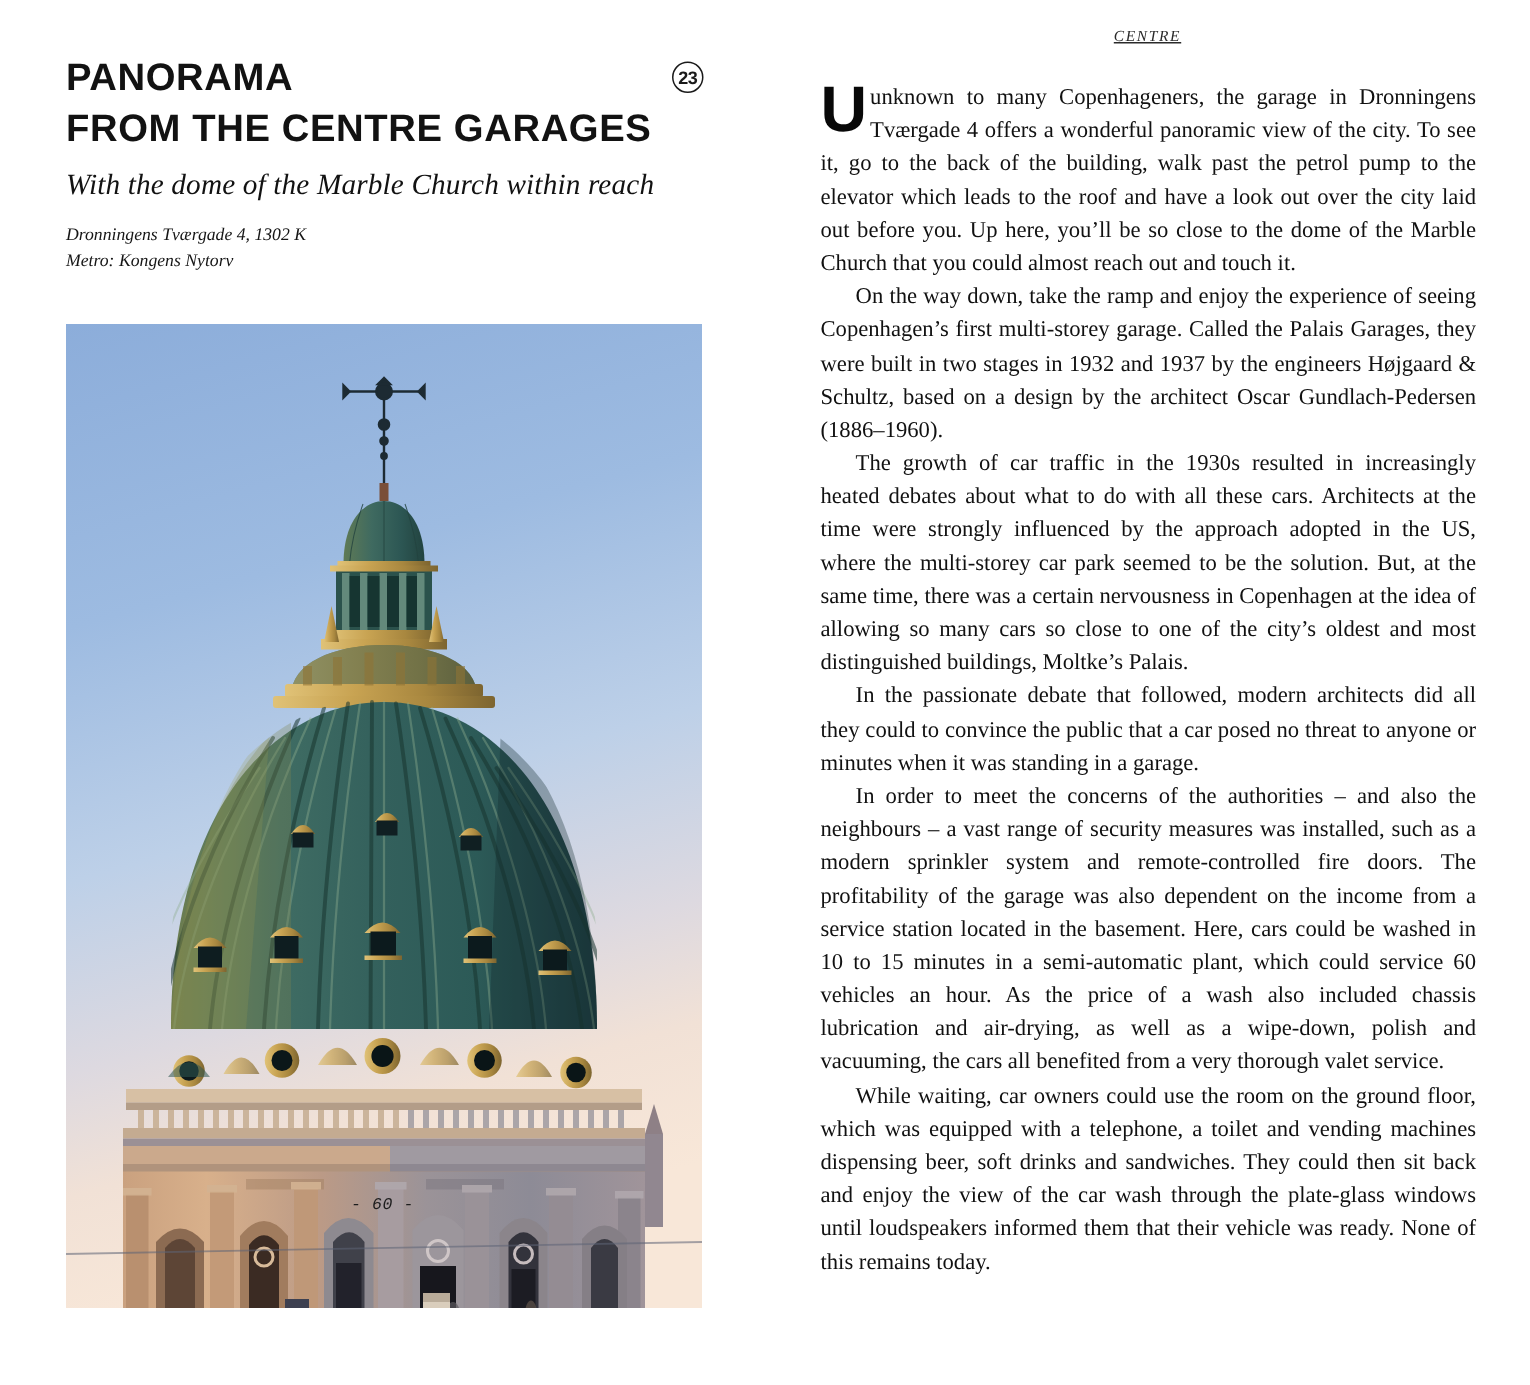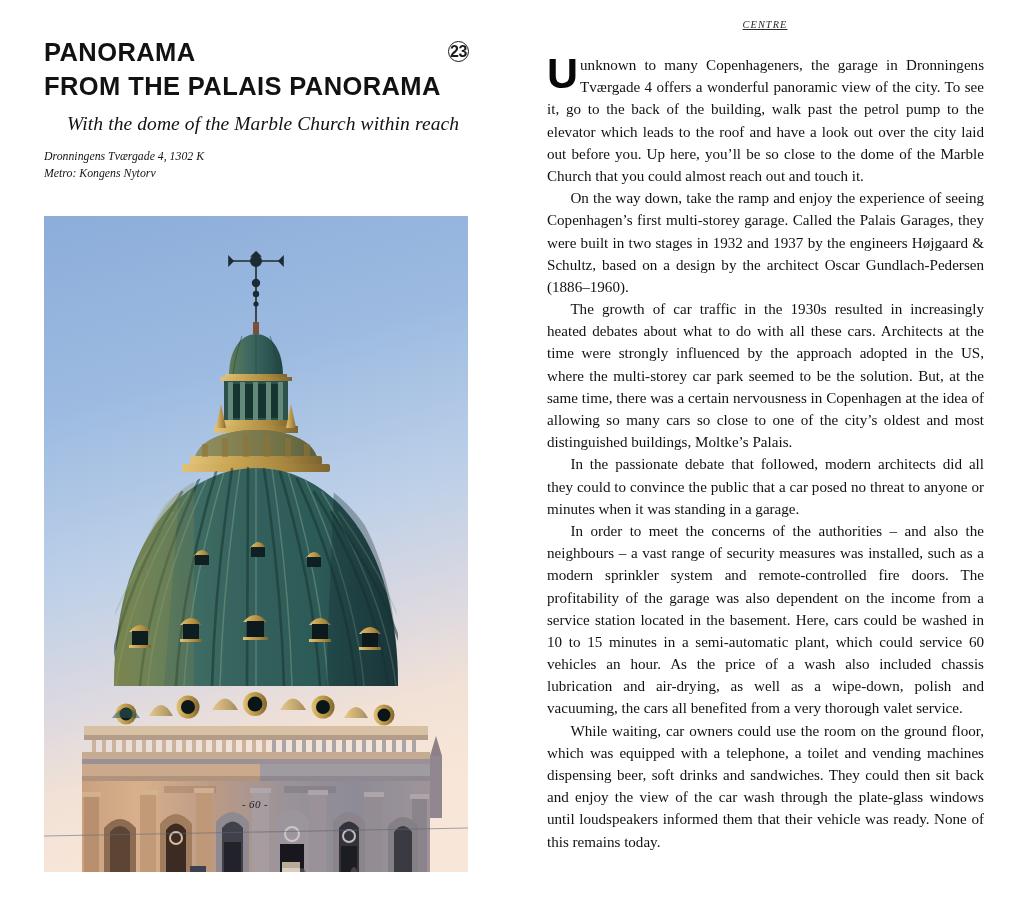--- a/index.html
+++ b/index.html
@@ -50,38 +50,37 @@
     left: 448px;
     top: 41px;
     width: 21px;
     height: 21px;
     border: 1.6px solid #1a1a1a;
     border-radius: 50%;
     display: flex;
     align-items: center;
     justify-content: center;
     font-family: "Liberation Sans", sans-serif;
-    font-size: 16px;
+    font-size: 12px;
     font-weight: 700;
     color: #1a1a1a;
     letter-spacing: -0.3px;
     box-sizing: border-box;
   }
 
   .subtitle {
     position: absolute;
     left: 44px;
     top: 113px;
     font-family: "Liberation Serif", serif;
     font-style: italic;
     font-size: 19.5px;
     color: #121212;
     letter-spacing: 0.1px;
     white-space: nowrap;
-    margin-left: 23px;
   }
 
   .meta {
     position: absolute;
     left: 44px;
     top: 148px;
     font-family: "Liberation Serif", serif;
     font-style: italic;
     font-size: 11.8px;
     line-height: 1.42;
@@ -148,39 +147,39 @@
     font-size: 43px;
     line-height: 0.82;
     margin: 2px 2px 0 0;
     color: #080808;
   }
 
   
   .folio {
     position: absolute;
     bottom: 23px;
-    font-family: Liberation Serif, serif;
+    font-family: Liberation Mono, monospace;
     font-style: italic;
     font-size: 11px;
     color: #1d1d1d;
     letter-spacing: 0.4px;
   }
   .folio-left  { left: 0;   width: 510px; text-align: center; }
 </style>
 </head>
 <body>
 
 <div class="spread">
 
   <div class="page-left">
 
     <div class="title-block">
       <h1 class="main-title">
         <span class="tline">PANORAMA</span>
-        <span class="tline">FROM THE PALAIS PANORAMA</span>
+        <span class="tline">FROM THE CENTRE GARAGES</span>
       </h1>
     </div>
 
     <div class="badge">23</div>
 
     <div class="subtitle">With the dome of the Marble Church within reach</div>
 
     <div class="meta">
       <div>Dronningens Tværgade 4, 1302 K</div>
       <div>Metro: Kongens Nytorv</div>

